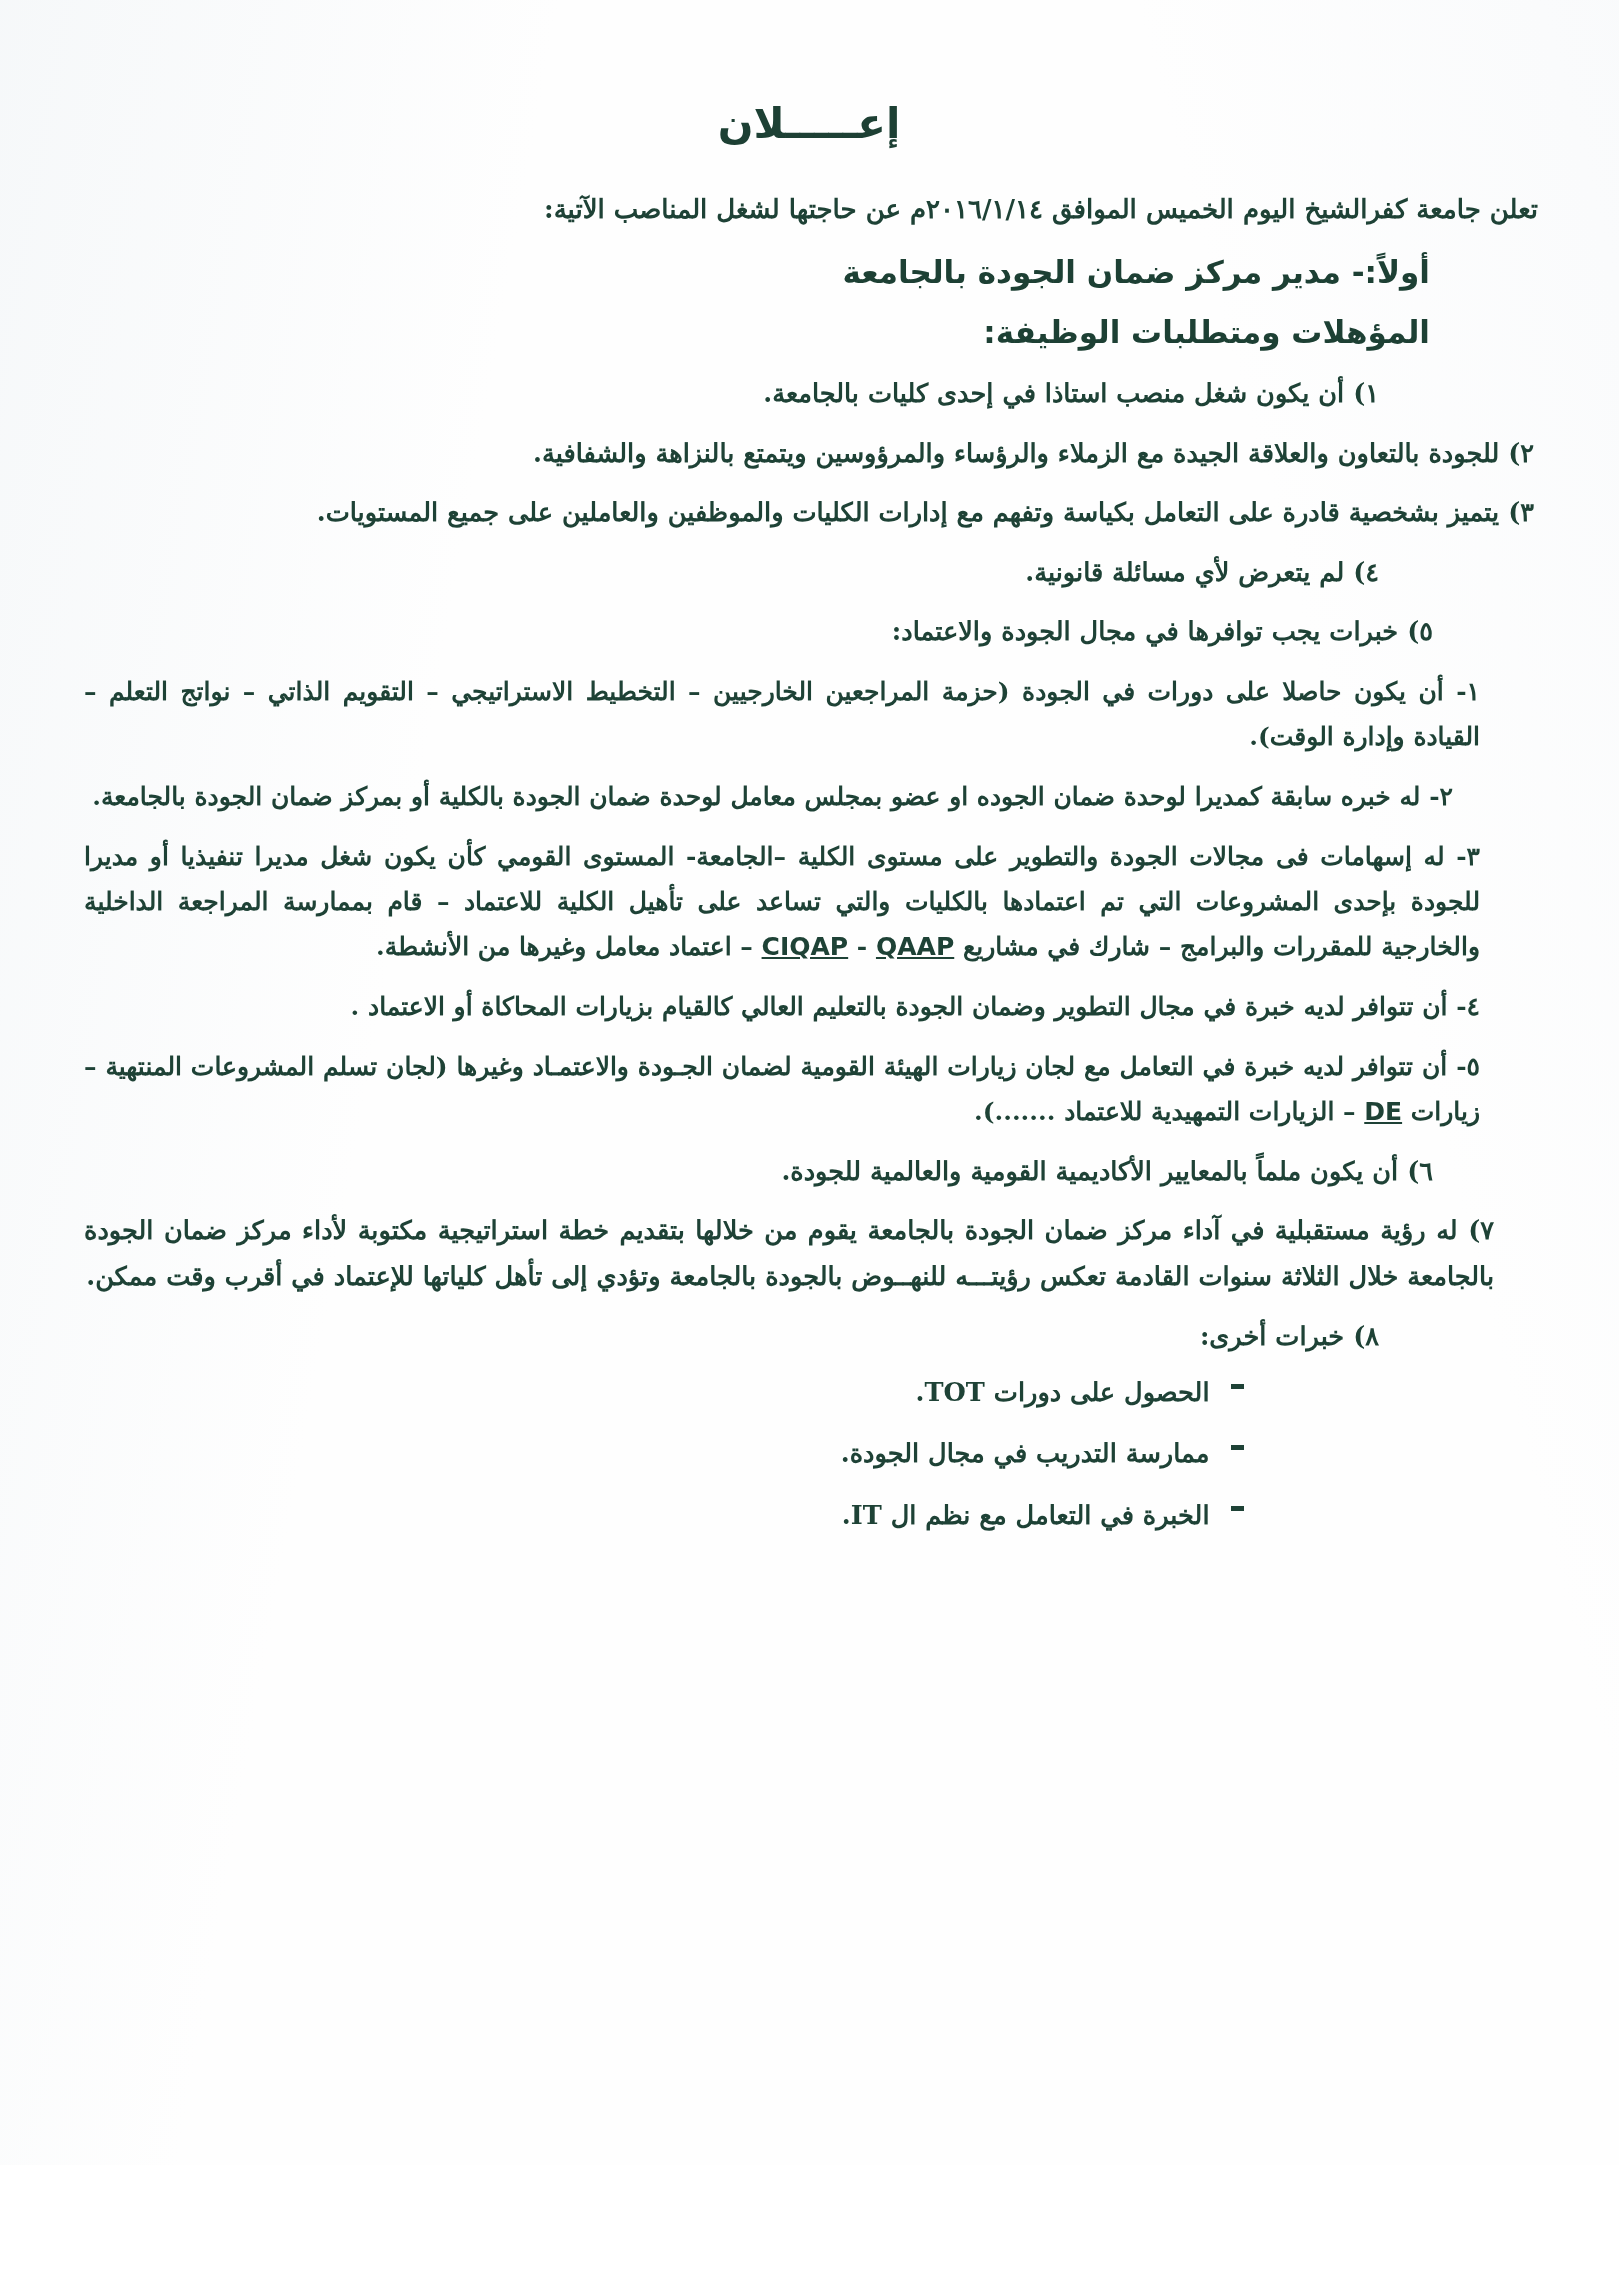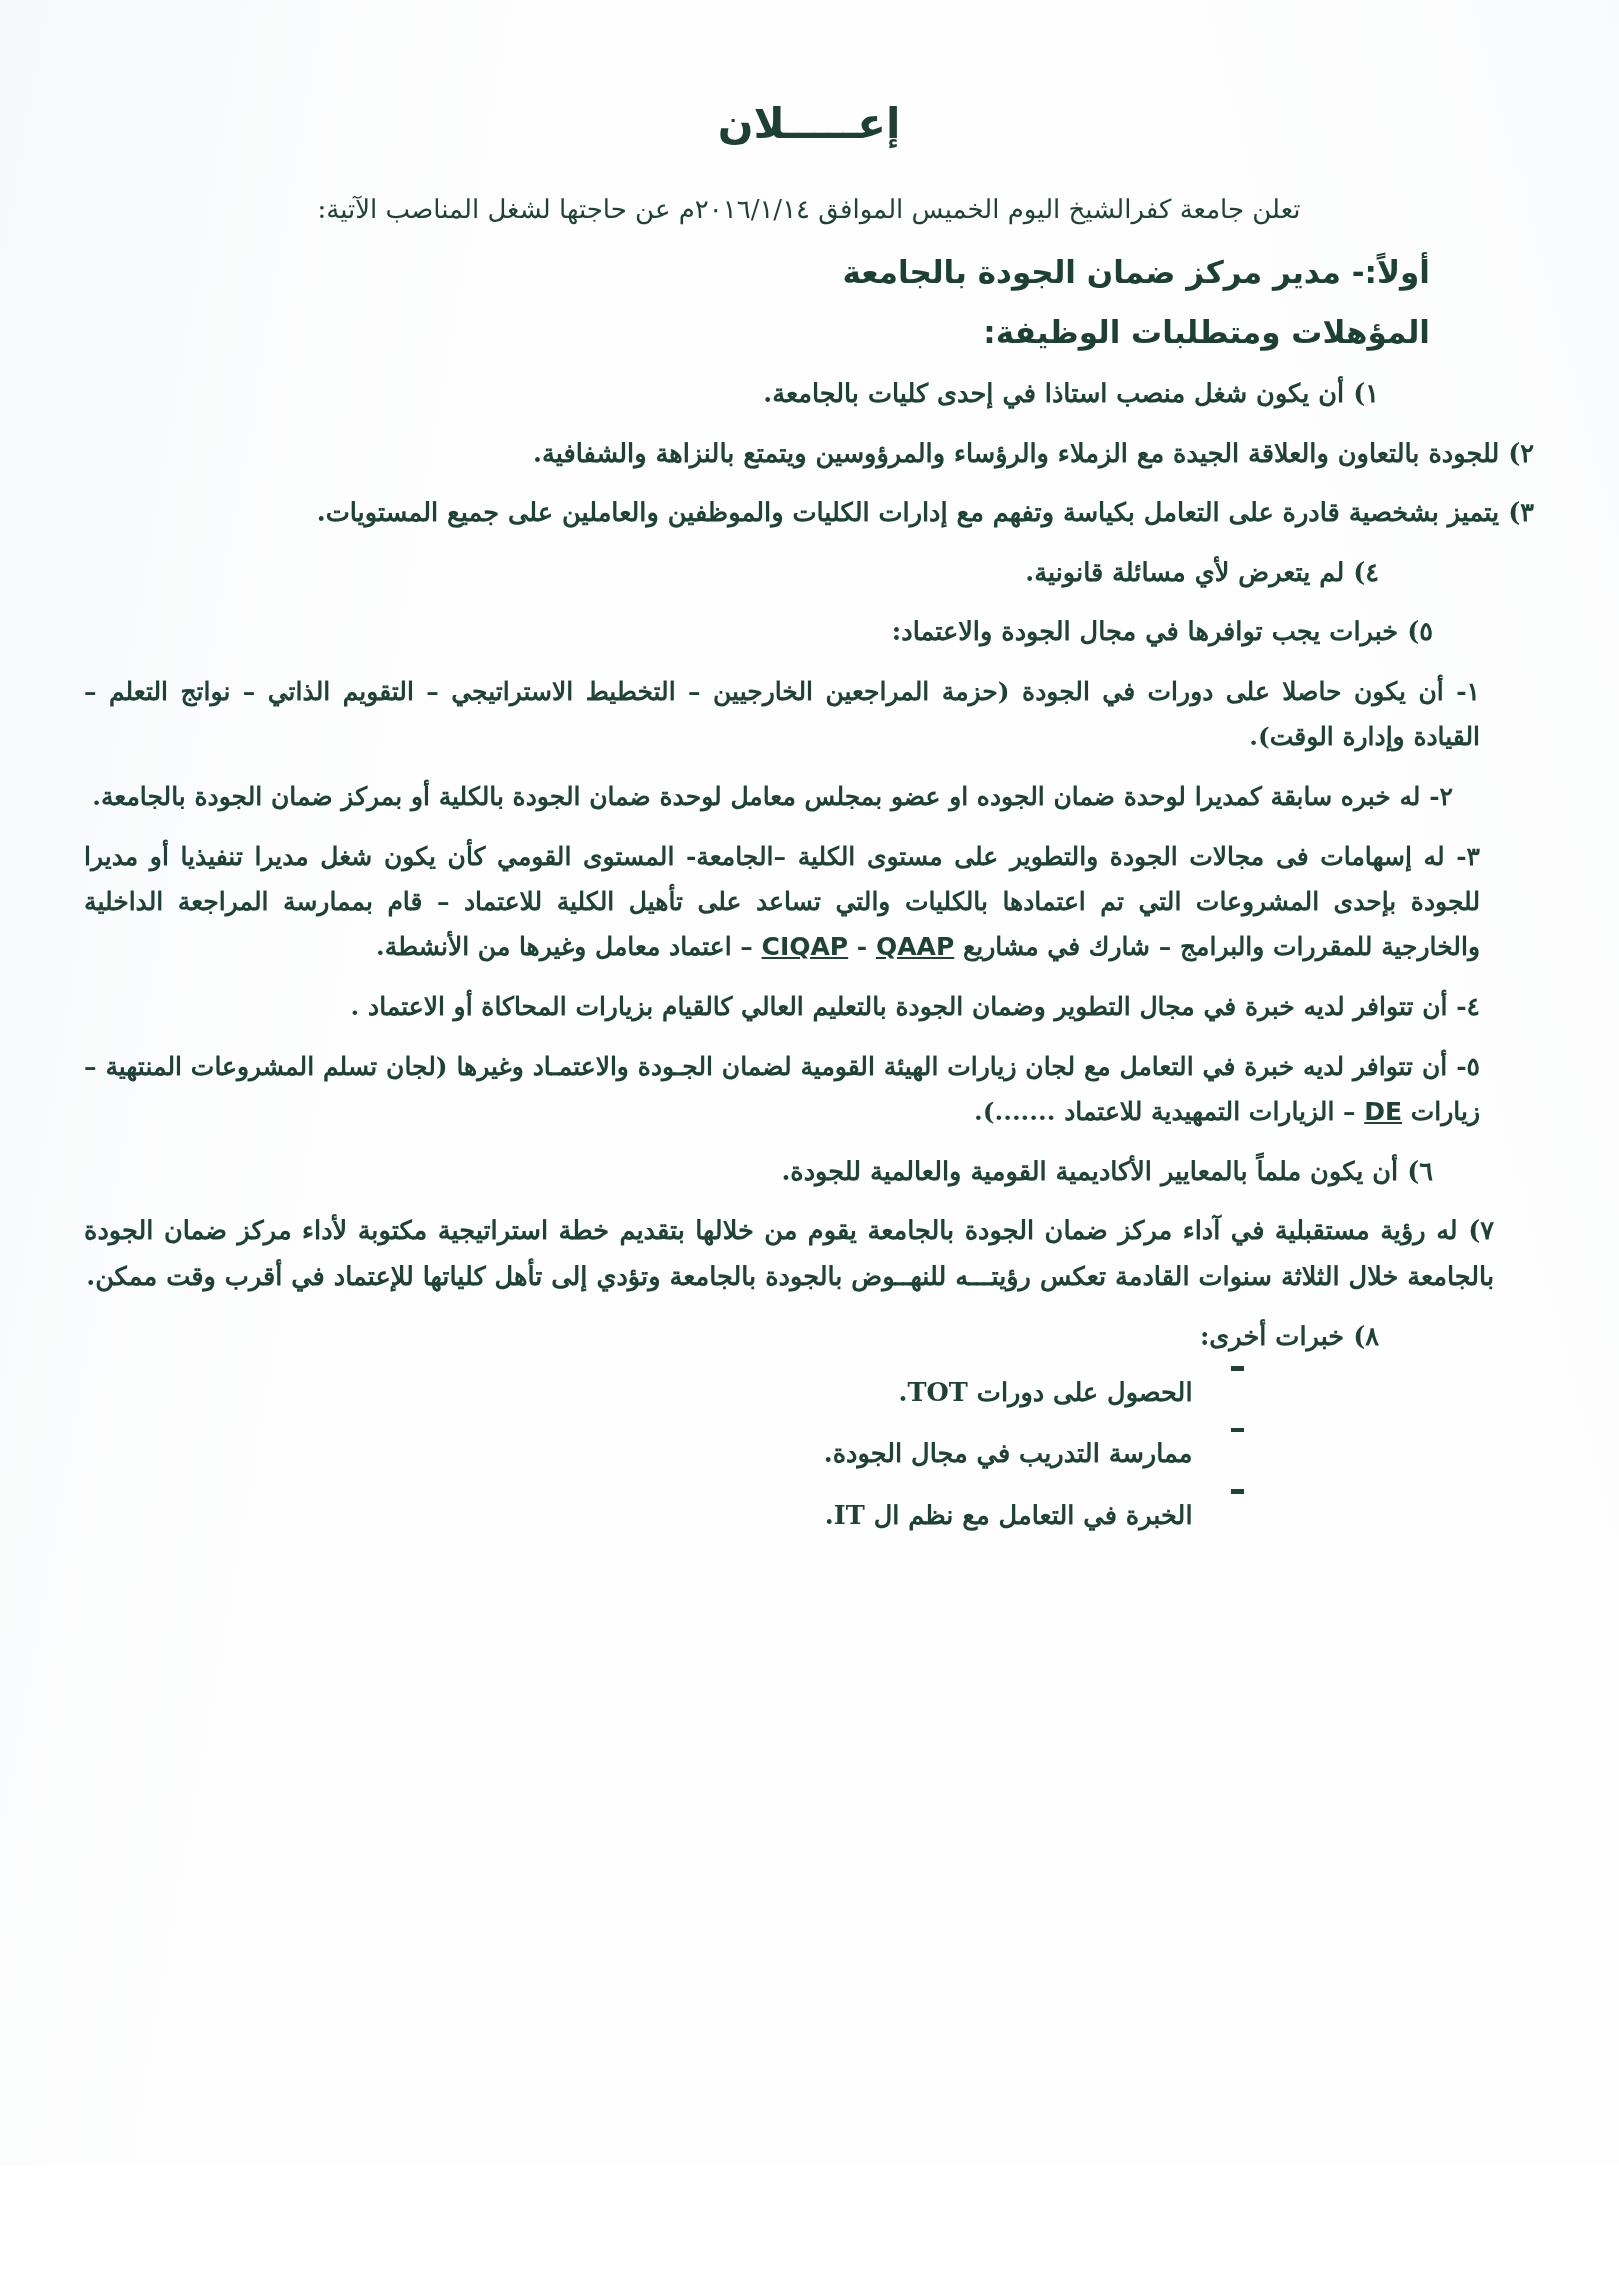--- a/index.html
+++ b/index.html
@@ -51,22 +51,22 @@
     letter-spacing: 0px;
     color: #1d4034;
     margin: 0 0 42px 0;
     line-height: 1.1;
   }
 
   
   .intro {
     font-family: "DejaVu Serif", "Liberation Serif", serif;
     font-size: 26px;
-    font-weight: normal;
-    text-align: center;
+    font-weight: bold;
+    text-align: right;
     color: #1e4236;
     line-height: 1.55;
     margin: 0 0 23px 0;
   }
 
   
   .section-heading {
     font-family: "DejaVu Sans", "Liberation Sans", sans-serif;
     font-weight: bold;
     font-size: 31px;
@@ -137,22 +137,22 @@
 
   
   .bullets {
     list-style: none;
     margin: 9.4px 0 0 0;
     padding: 0 290px 0 0;
   }
   .bullets > li {
     display: flex;
     flex-direction: row;
-    align-items: flex-start;
-    gap: 38px;
+    align-items: center;
+    gap: 21px;
     font-family: "DejaVu Serif", "Liberation Serif", serif;
     font-weight: bold;
     font-size: 25.6px;
     line-height: 1.55;
     color: #1e4236;
     margin: 0 0 21.6px 0;
   }
   .bullets .dash {
     display: inline-block;
     width: 13.5px;

